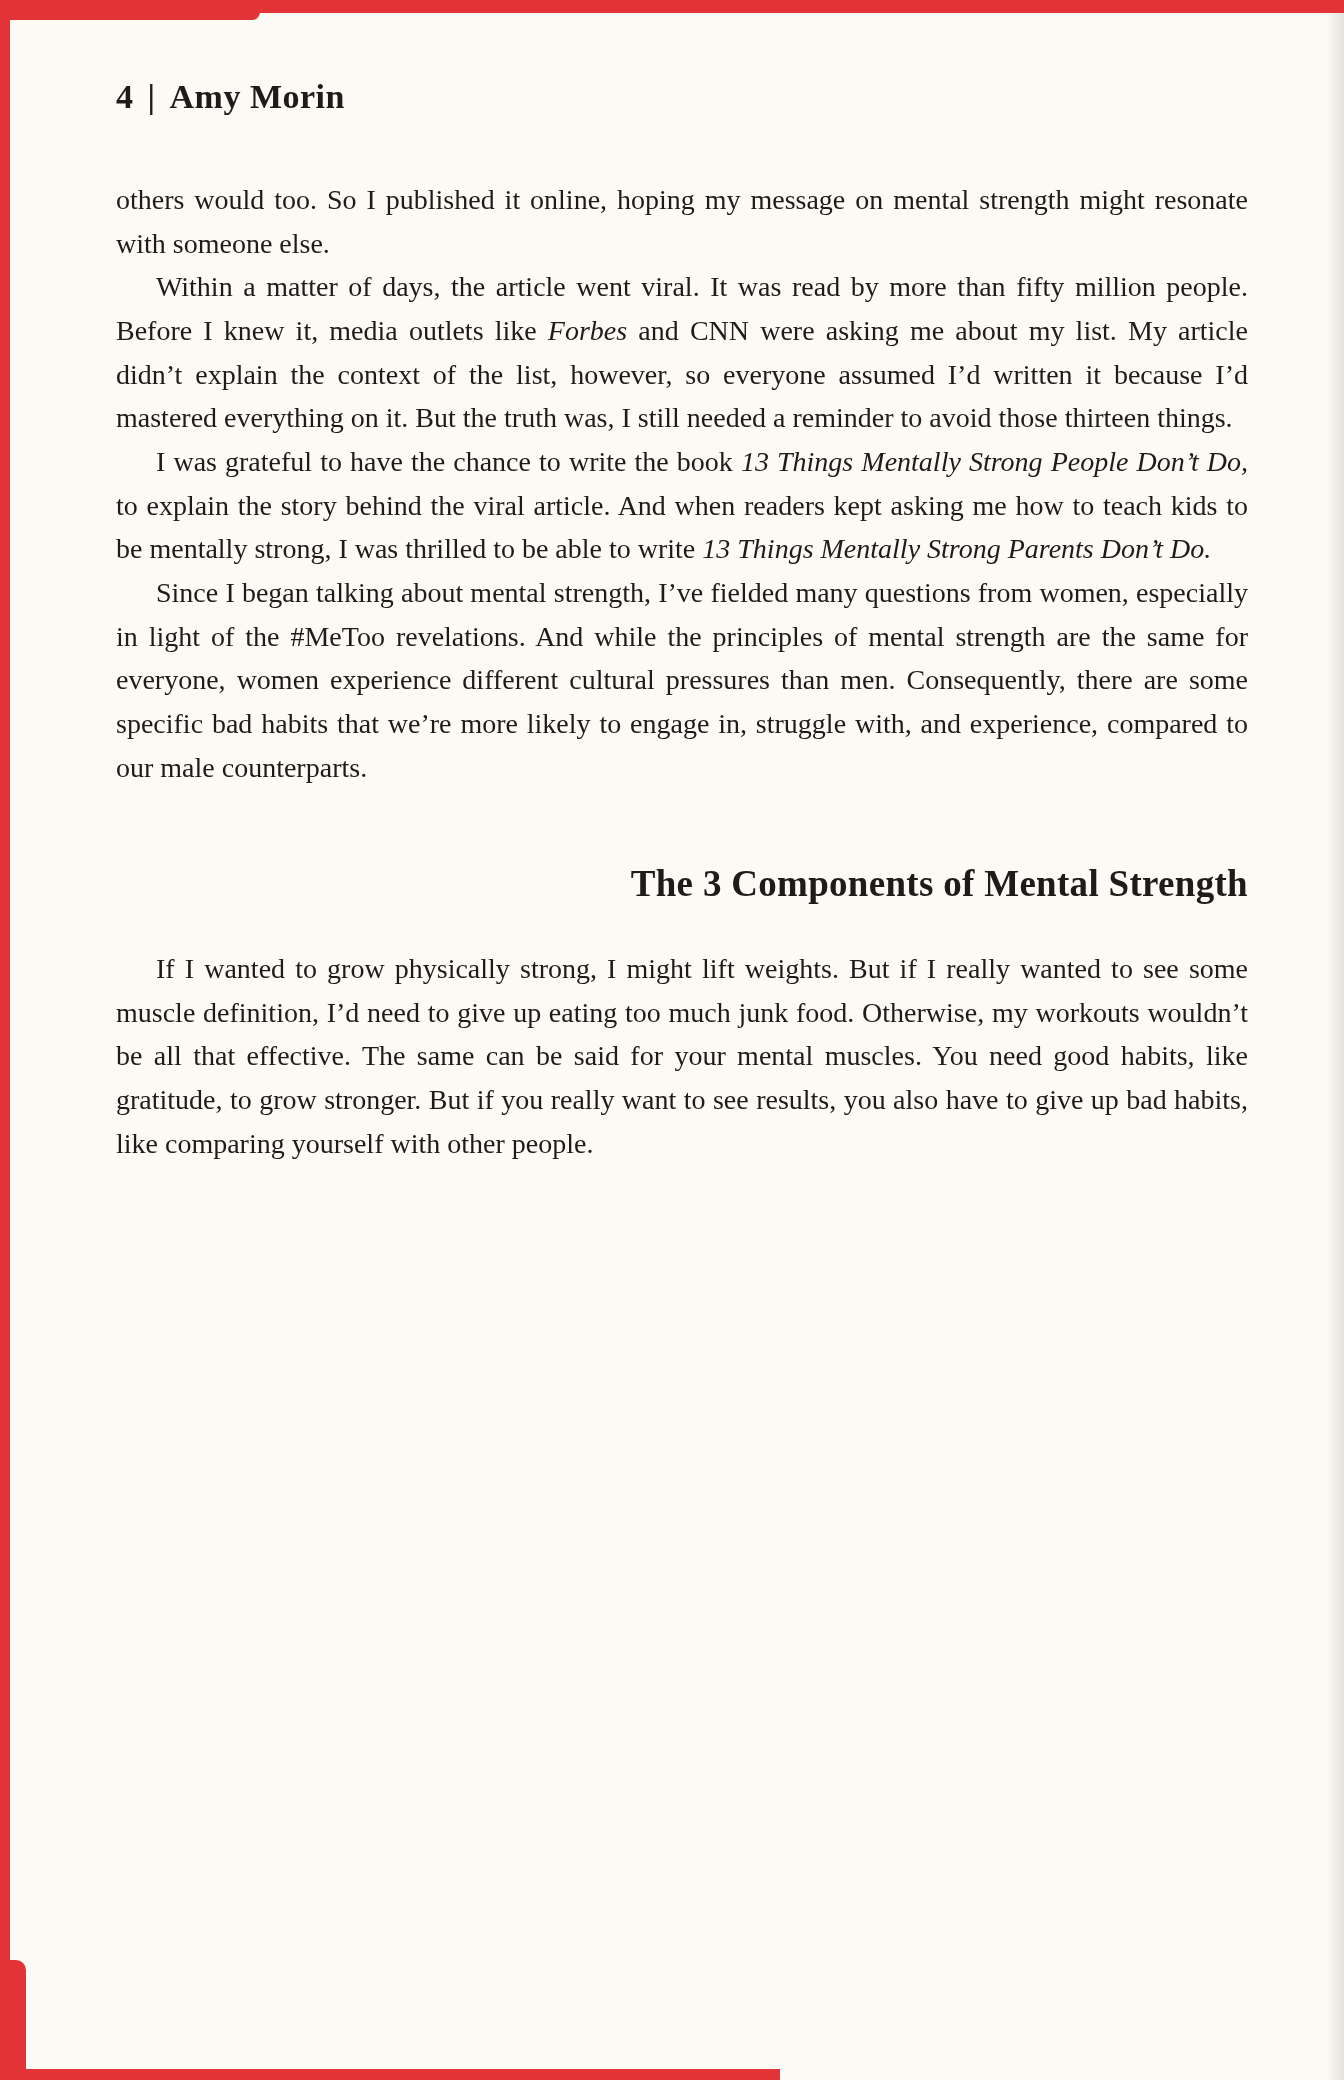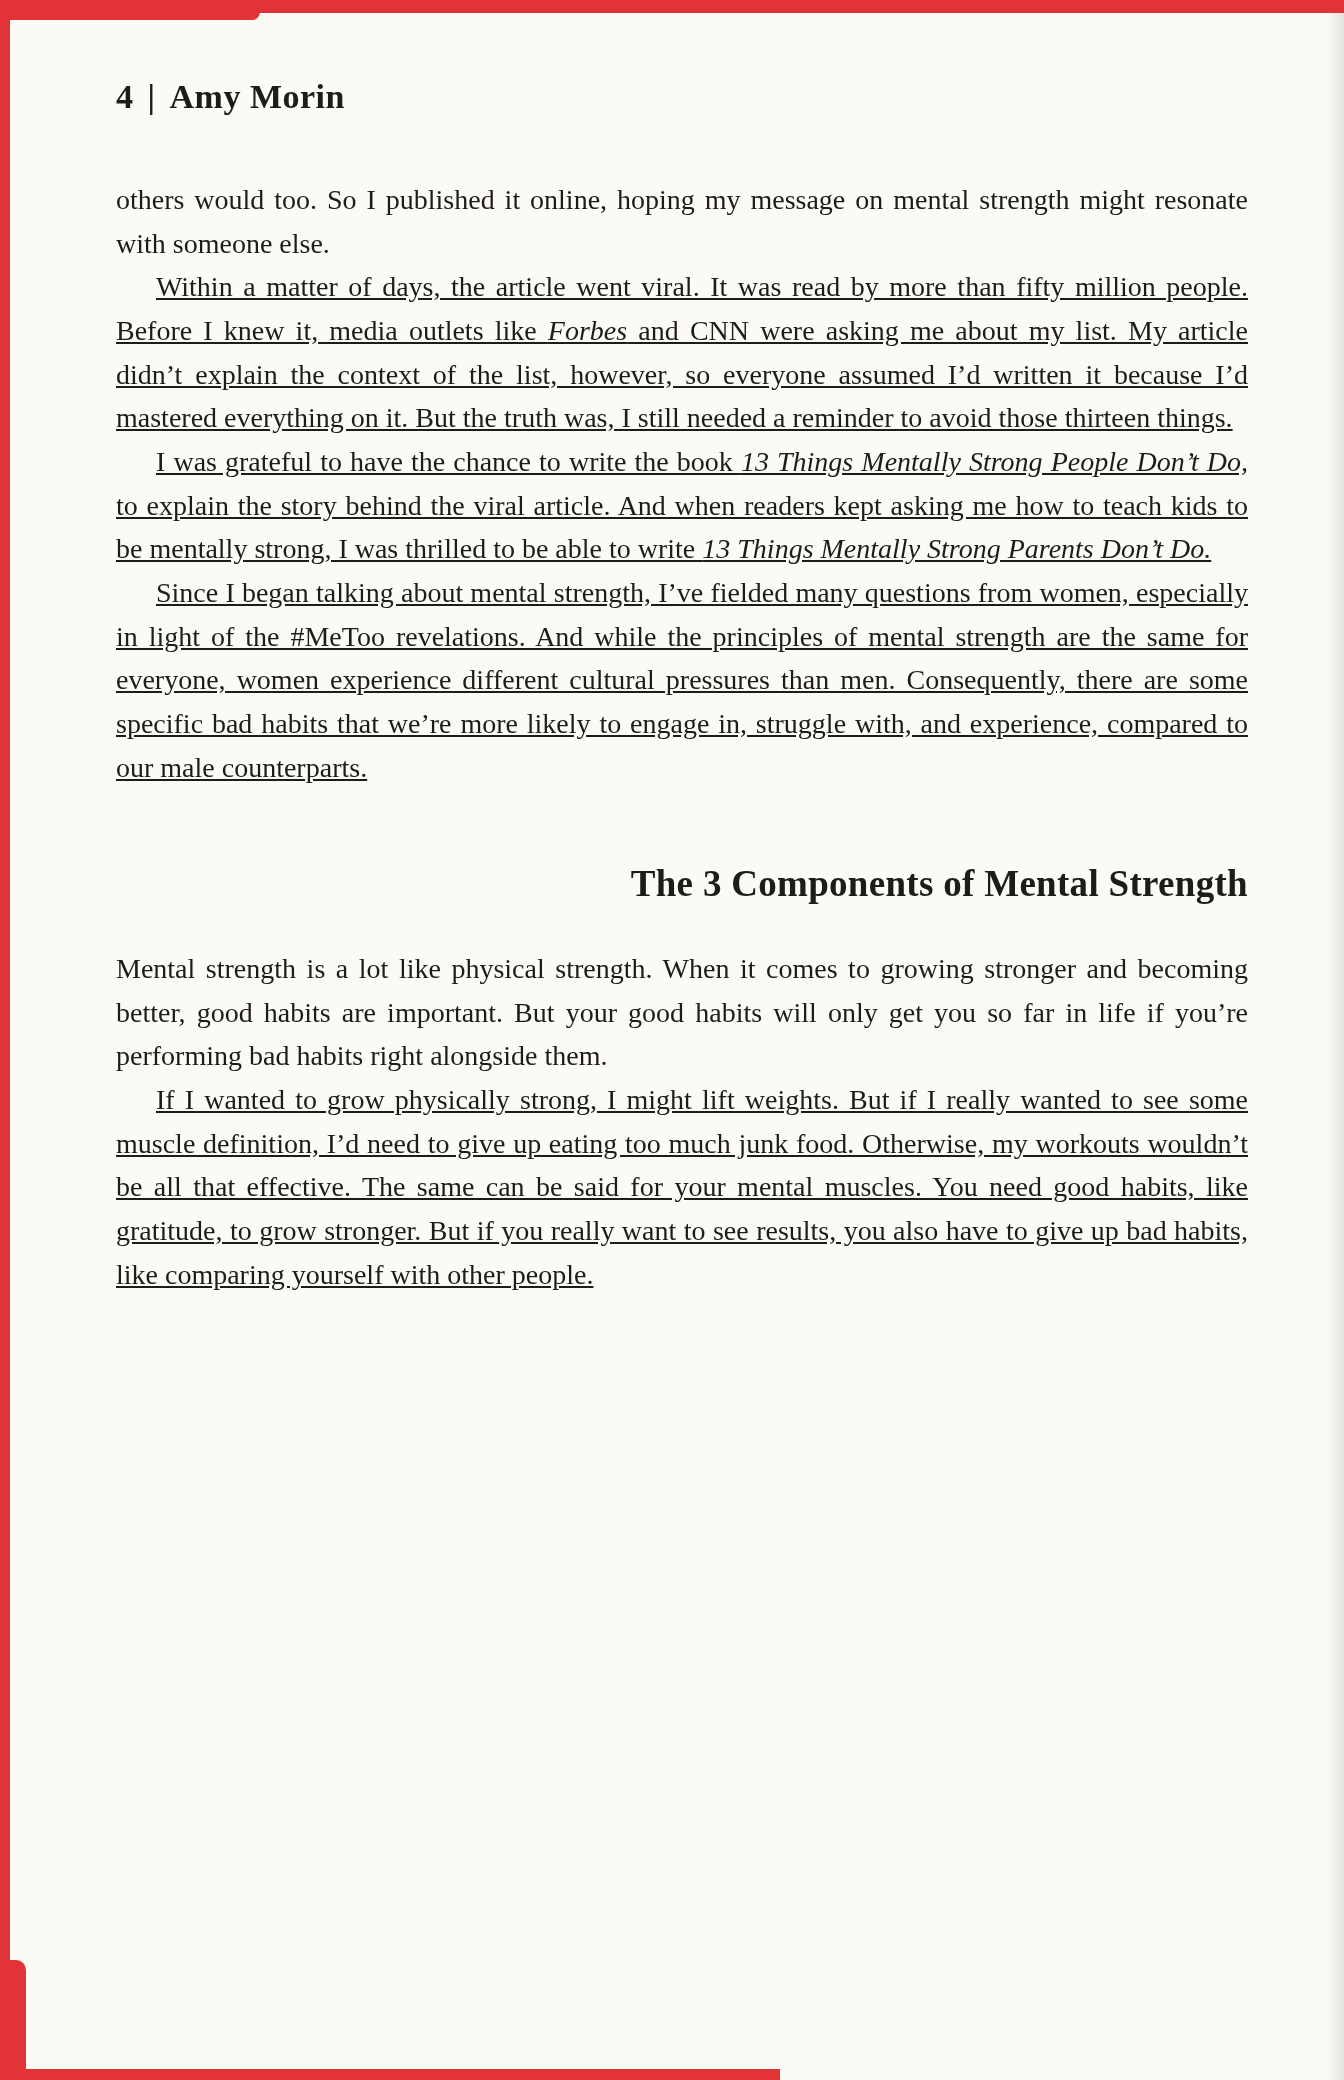--- a/index.html
+++ b/index.html
@@ -86,21 +86,20 @@
     margin-top: 62px;
     font-size: 28px;
     line-height: 1.56;
     text-align: justify;
   }
   .body-text p {
     margin: 0;
   }
   .body-text p.indent {
     text-indent: 40px;
-    text-decoration: underline;
   }
   h2.section-heading {
     margin: 66px 0 34px 0;
     text-align: right;
     font-size: 37px;
     font-weight: bold;
     letter-spacing: 0.3px;
   }
 </style>
 </head>
@@ -123,18 +122,17 @@
 
     <div class="body-text">
 
       <p><span>others would too. So I published it online, hoping my message on mental strength might resonate with someone else.</span></p>
       <p class="indent"><span>Within a matter of days, the article went viral. It was read by more than fifty million people. Before I knew it, media outlets like </span><span style="font-style: italic;">Forbes</span><span> and CNN were asking me about my list. My article didn’t explain the context of the list, however, so everyone assumed I’d written it because I’d mastered everything on it. But the truth was, I still needed a reminder to avoid those thirteen things.</span></p>
       <p class="indent"><span>I was grateful to have the chance to write the book </span><span style="font-style: italic;">13 Things Mentally Strong People Don’t Do,</span><span> to explain the story behind the viral article. And when readers kept asking me how to teach kids to be mentally strong, I was thrilled to be able to write </span><span style="font-style: italic;">13 Things Mentally Strong Parents Don’t Do.</span></p>
       <p class="indent"><span>Since I began talking about mental strength, I’ve fielded many questions from women, especially in light of the #MeToo revelations. And while the principles of mental strength are the same for everyone, women experience different cultural pressures than men. Consequently, there are some specific bad habits that we’re more likely to engage in, struggle with, and experience, compared to our male counterparts.</span></p>
 
       <h2 class="section-heading">The 3 Components of Mental Strength</h2>
 
-      <p><span>Mental strength is a lot like physical strength. When it comes to growing stronger and becoming better, good habits are important. But your good habits will only get you so far in life if you’re performing bad habits right alongside them.</span></p>
       <p class="indent"><span>If I wanted to grow physically strong, I might lift weights. But if I really wanted to see some muscle definition, I’d need to give up eating too much junk food. Otherwise, my workouts wouldn’t be all that effective. The same can be said for your mental muscles. You need good habits, like gratitude, to grow stronger. But if you really want to see results, you also have to give up bad habits, like comparing yourself with other people.</span></p>
 
     </div>
   </div>
 </div>
 
 </body></html>

